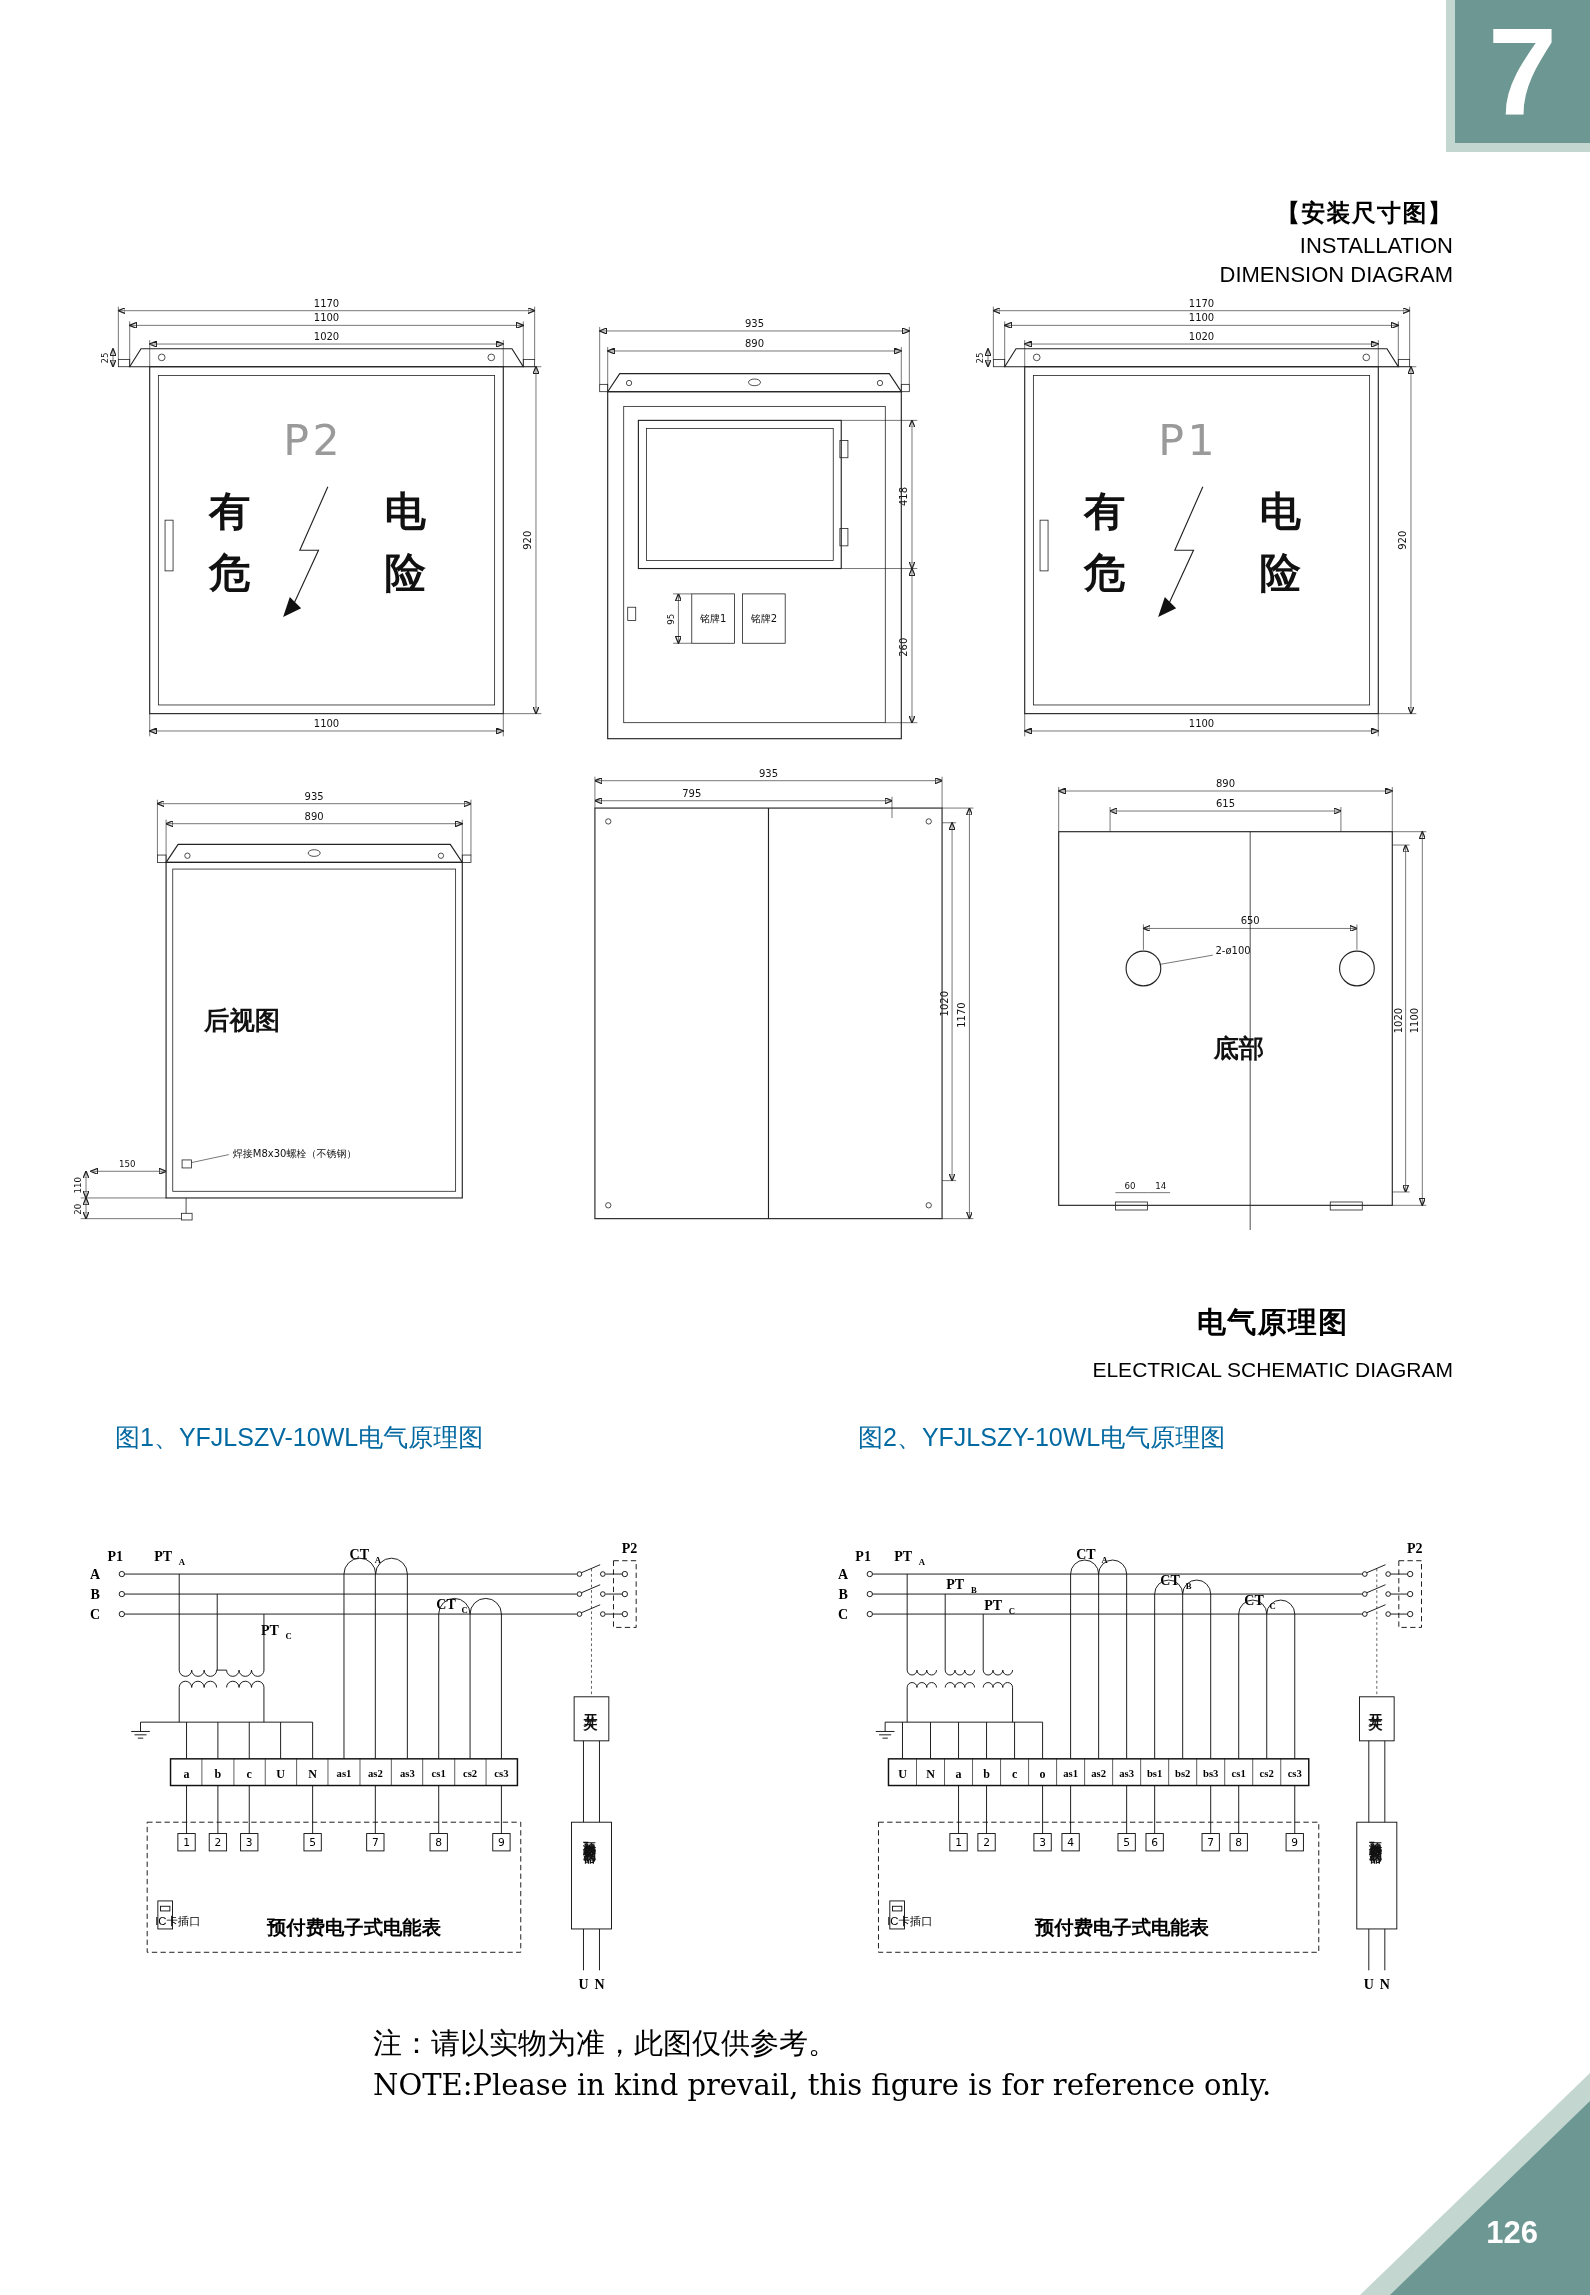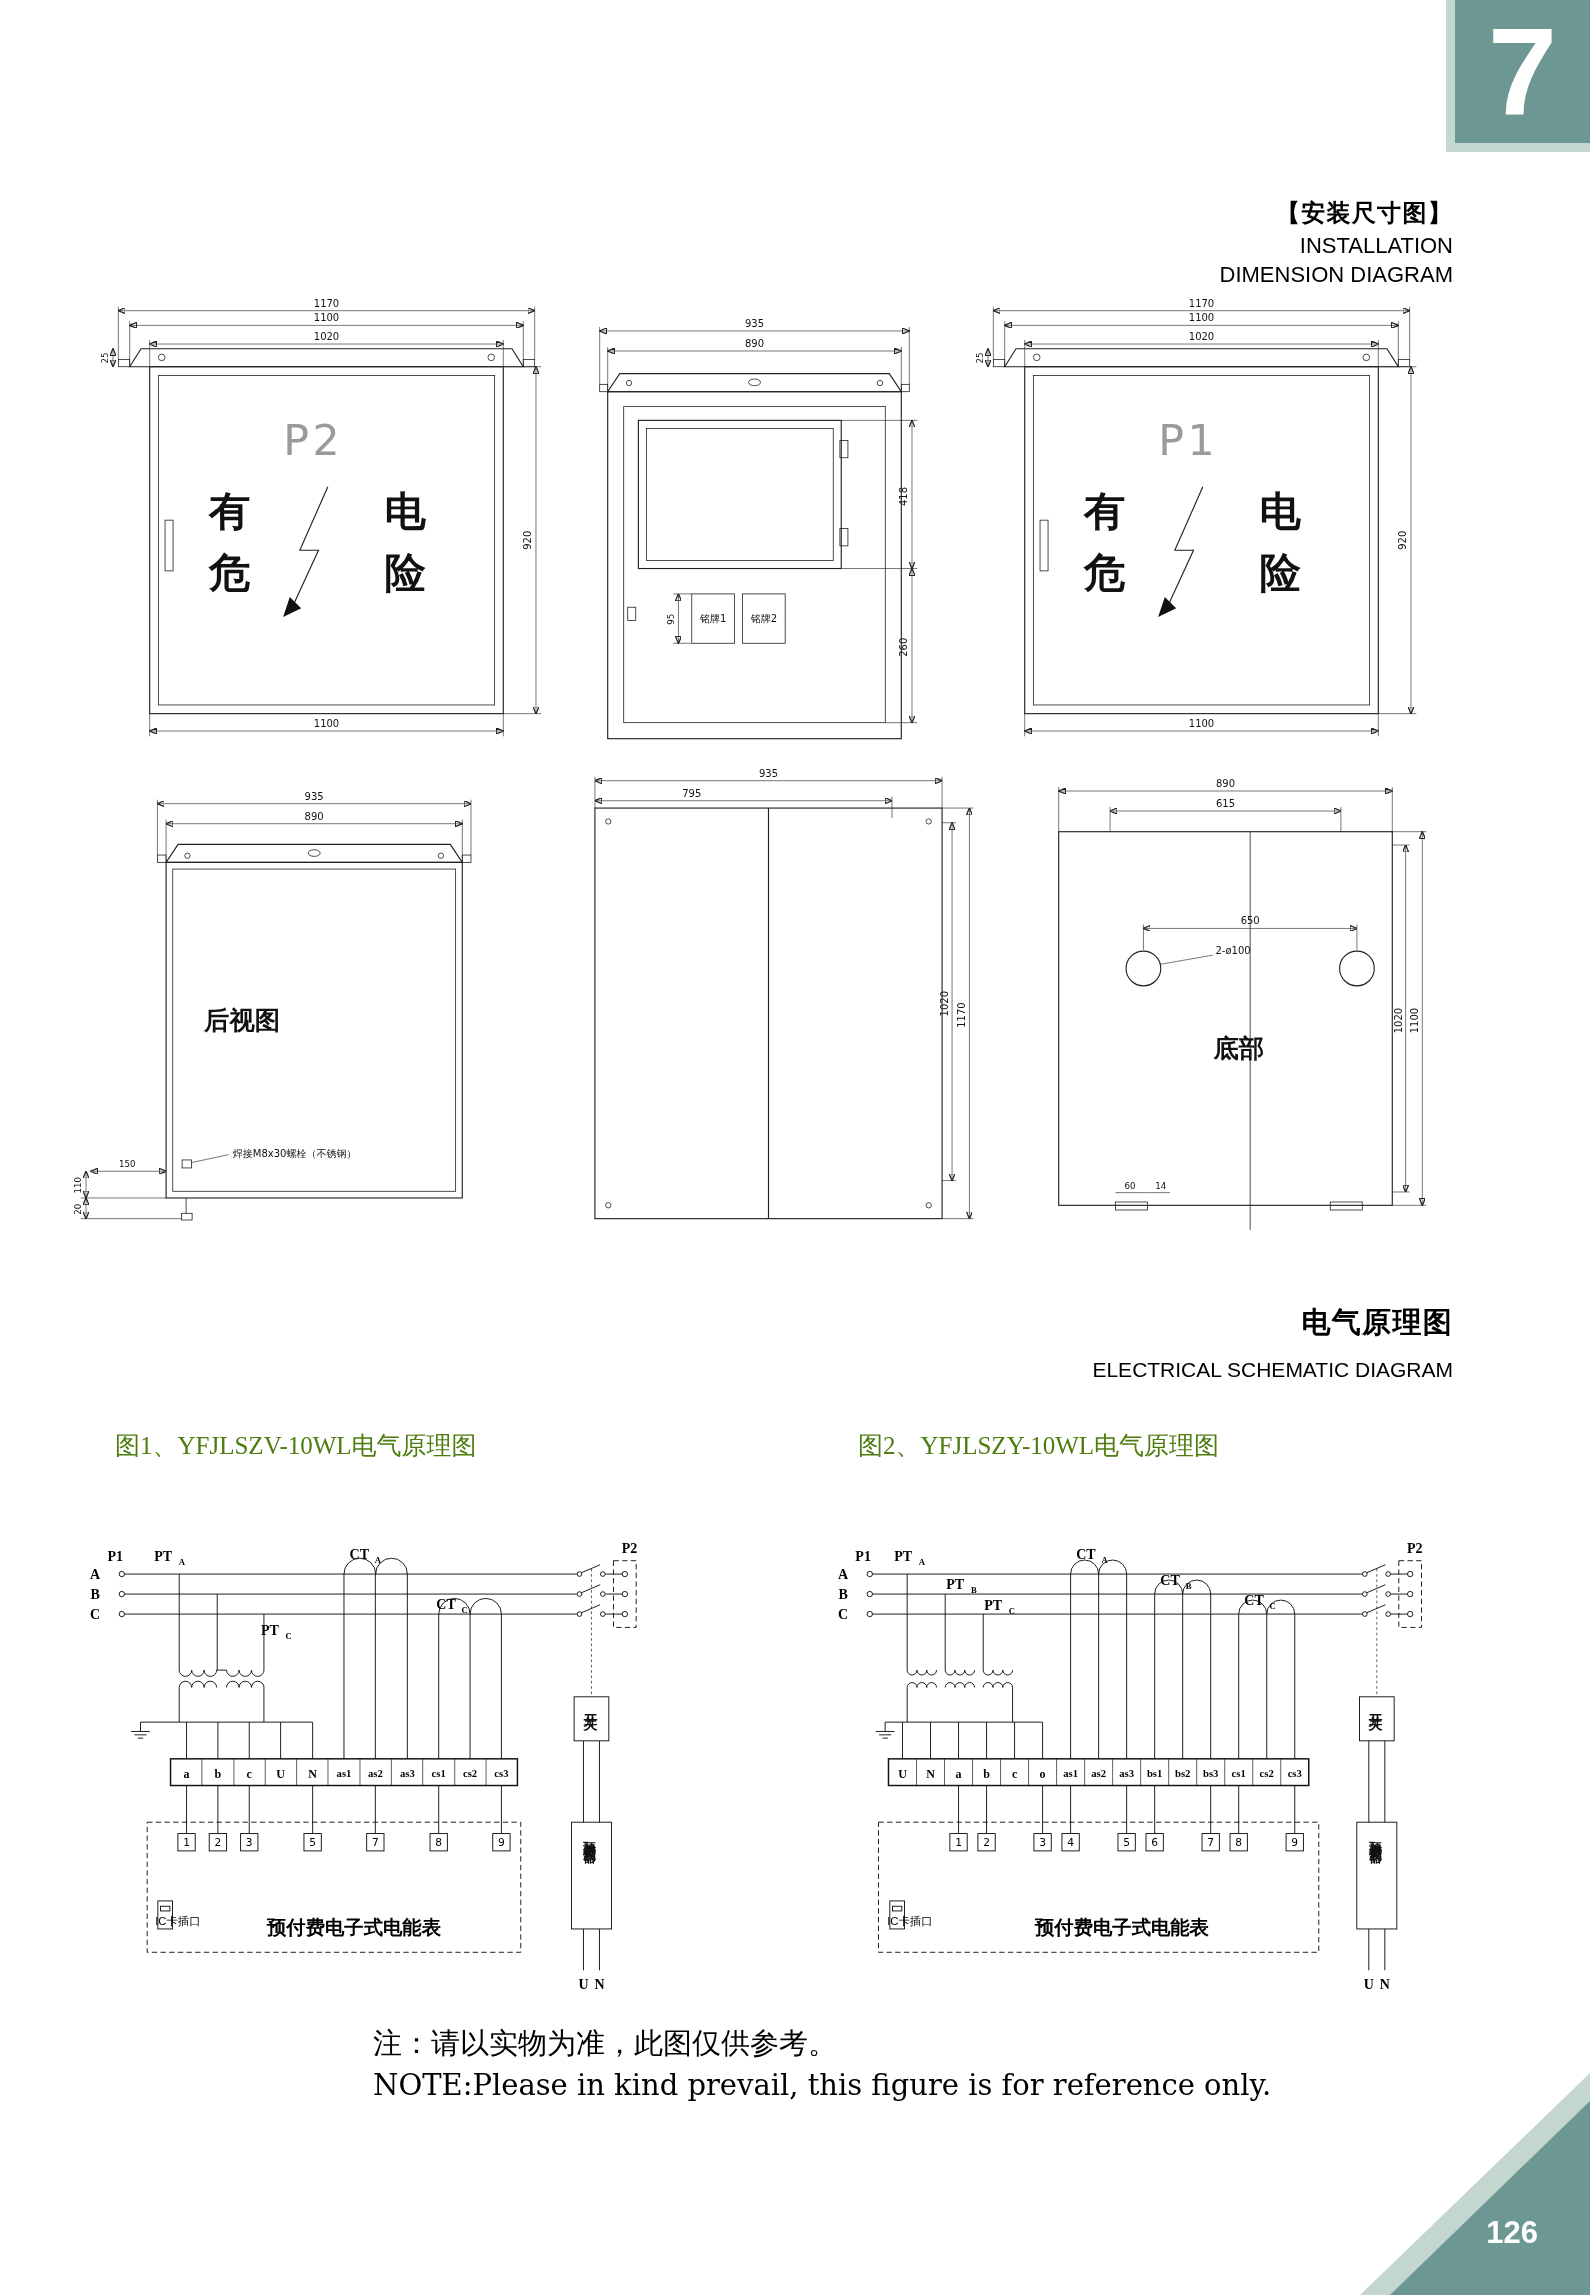--- a/index.html
+++ b/index.html
@@ -17,24 +17,24 @@
     clip-path:polygon(100% 0,100% 100%,0 100%); }
   #corner { position:absolute; right:0; bottom:0; width:200px; height:194px; background:#6d9792;
     clip-path:polygon(100% 0,100% 100%,0 100%); }
   #page-number { position:absolute; right:52px; bottom:44px; color:#fff; font-size:31px; font-weight:bold; }
 
   
   #install-heading { position:absolute; top:197px; right:137px; text-align:right; color:#000; }
   #install-heading .zh { font-size:24px; font-weight:bold; letter-spacing:1.3px; }
   #install-heading .en { font-size:22px; margin-top:4px; line-height:1.15; }
   #schematic-heading { position:absolute; top:1303px; right:137px; text-align:right; color:#000; }
-  #schematic-heading .zh { font-size:29px; font-weight:bold; letter-spacing:1.3px; }
+  #schematic-heading .zh { font-size:29px; font-weight:bold; letter-spacing:1.3px;text-align:center; }
   #schematic-heading .en { font-size:21px; margin-top:15px;text-align:center; }
 
-  .fig-title { position:absolute; font-family:Liberation Serif, serif; font-size:25px; color:#4d7c0f;margin-top:8px; }
+  .fig-title { position:absolute; font-family:Liberation Sans, sans-serif; font-size:25px; color:#0369a1; }
   #note { position:absolute; left:373px; top:2022px; font-family:"DejaVu Serif","Liberation Serif",serif;
     font-size:29px; line-height:1.45; color:#000; }
 
   
   .drawing { position:absolute; }
   .drawing svg { display:block; overflow:visible; }
   .drawing line, .drawing rect, .drawing path, .drawing polygon, .drawing circle,
   .drawing ellipse, .drawing polyline { stroke:#222; fill:none; stroke-width:1.7; }
   .drawing .dim { stroke:#333; stroke-width:1; }
   .drawing text { fill:#111; stroke:none; font-family:"DejaVu Sans",sans-serif; font-size:15px; text-anchor:middle; }

